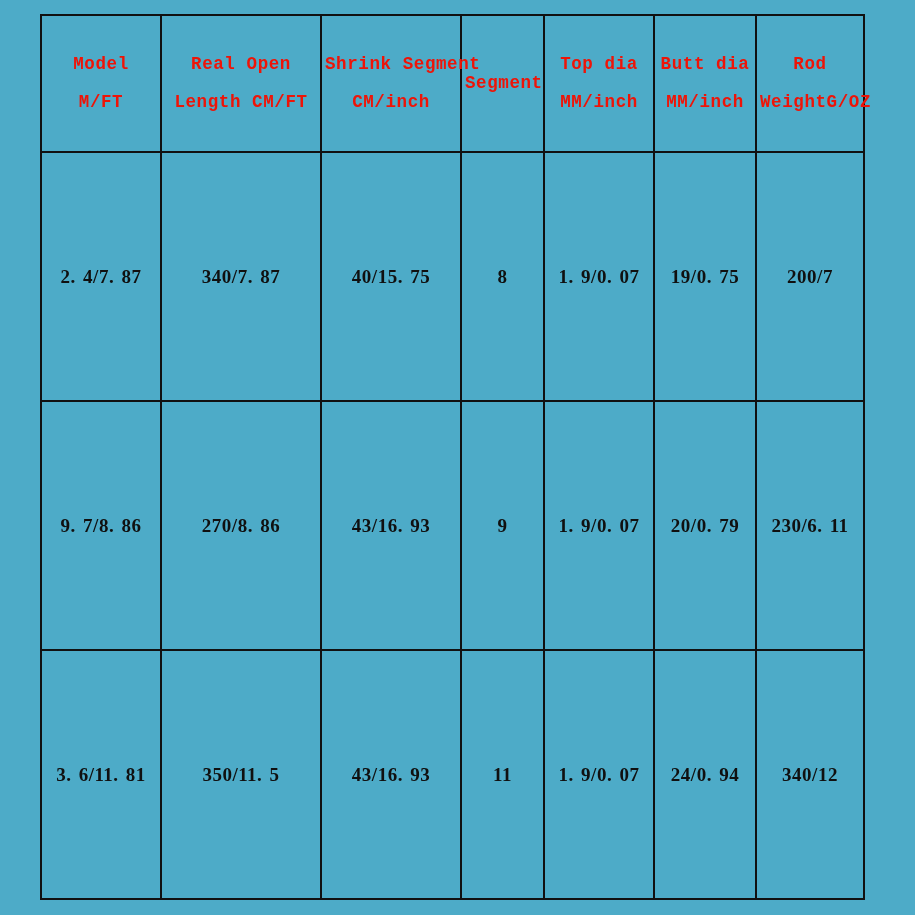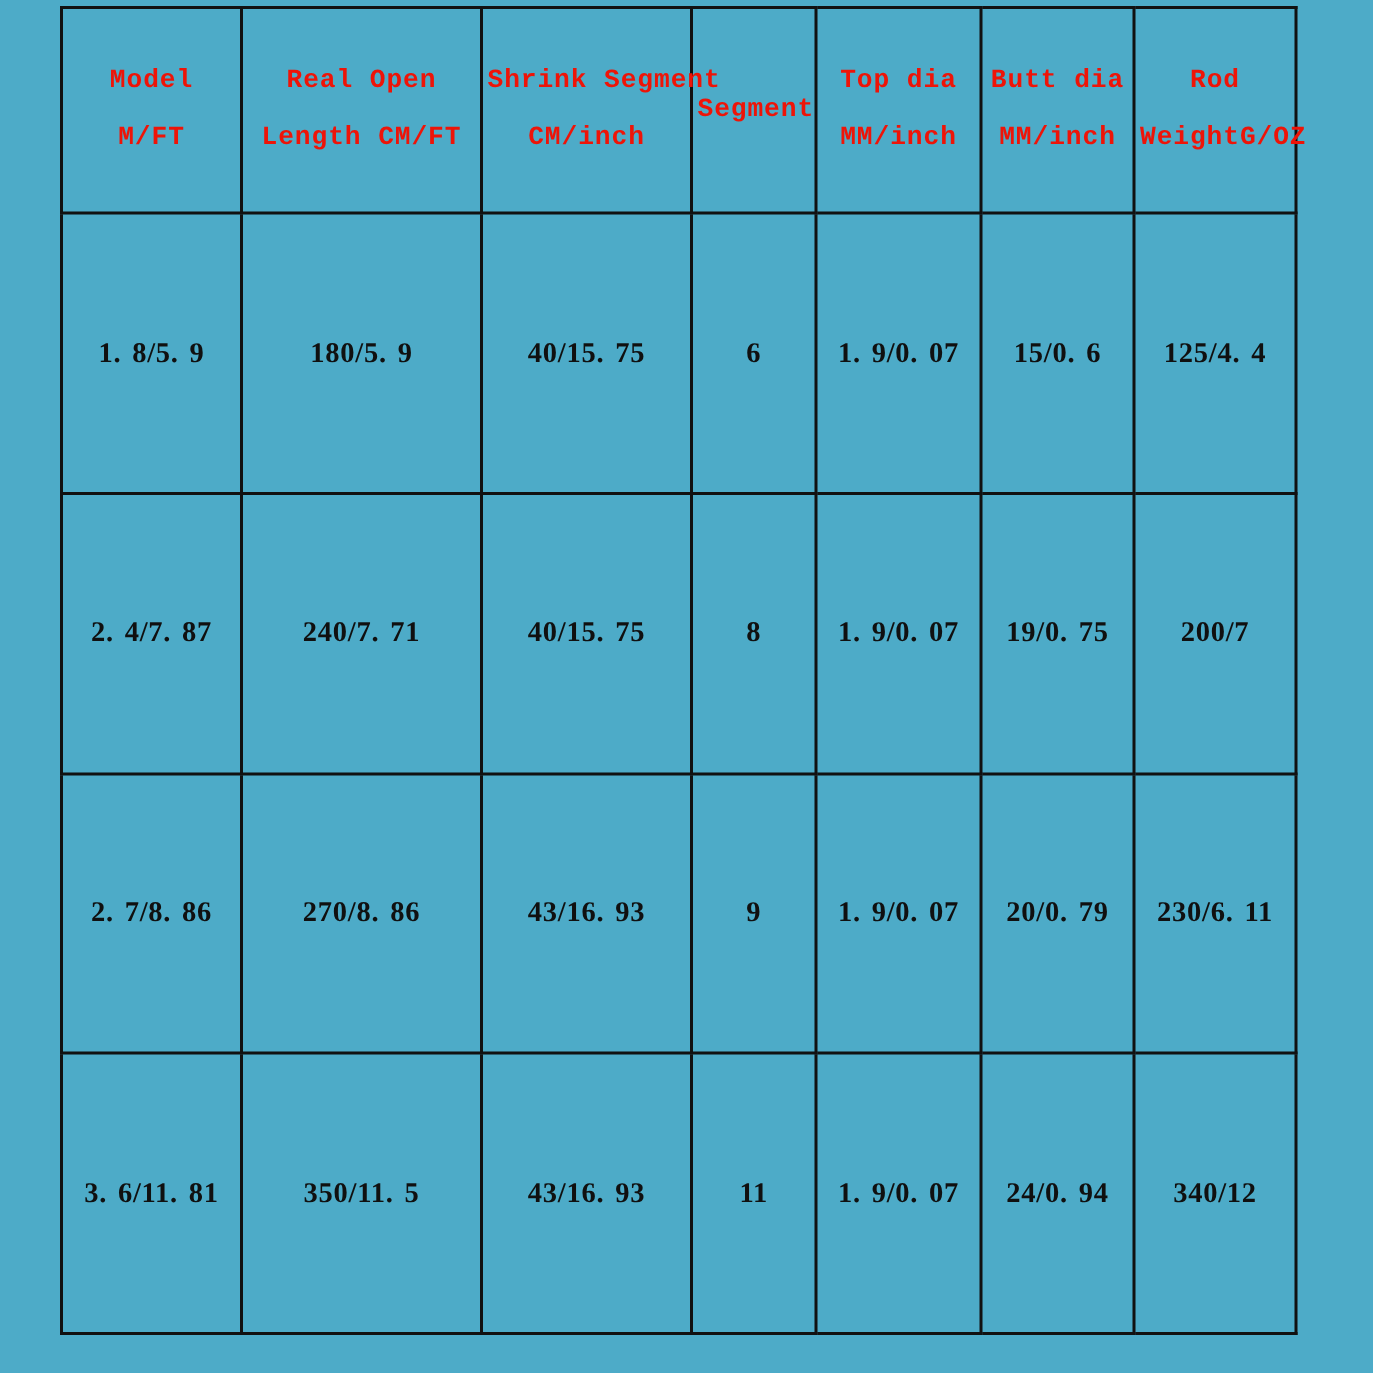--- a/index.html
+++ b/index.html
@@ -11,21 +11,21 @@
     width: 915px;
     height: 915px;
     background: #4dabc8;
     font-family: "Liberation Serif", "DejaVu Serif", serif;
     overflow: hidden;
   }
 
   #spec-table-wrap {
     position: absolute;
     left: 40px;
-    top: 4px;
+    top: 14px;
     width: 860px;
     height: 886px;
   }
 
   table.spec-table {
     width: 823px;
     height: 886px;
     border-collapse: collapse;
     table-layout: fixed;
     background: #4dabc8;
@@ -121,39 +121,30 @@
             <span class="hl">MM/inch</span>
           </th>
           <th>
             <span class="hl">Rod</span>
             <span class="hl">WeightG/OZ</span>
           </th>
         </tr>
     </thead>
     <tbody>
         <tr>
-          <td><span class="cell-text">1. 8/5. 9</span></td>
-          <td><span class="cell-text">180/5. 9</span></td>
-          <td><span class="cell-text">40/15. 75</span></td>
-          <td><span class="cell-text">6</span></td>
-          <td><span class="cell-text">1. 9/0. 07</span></td>
-          <td><span class="cell-text">15/0. 6</span></td>
-          <td><span class="cell-text">125/4. 4</span></td>
-        </tr>
-        <tr>
           <td><span class="cell-text">2. 4/7. 87</span></td>
-          <td><span class="cell-text">240/7. 71</span></td>
+          <td><span class="cell-text">340/7. 87</span></td>
           <td><span class="cell-text">40/15. 75</span></td>
           <td><span class="cell-text">8</span></td>
           <td><span class="cell-text">1. 9/0. 07</span></td>
           <td><span class="cell-text">19/0. 75</span></td>
           <td><span class="cell-text">200/7</span></td>
         </tr>
         <tr>
-          <td><span class="cell-text">2. 7/8. 86</span></td>
+          <td><span class="cell-text">9. 7/8. 86</span></td>
           <td><span class="cell-text">270/8. 86</span></td>
           <td><span class="cell-text">43/16. 93</span></td>
           <td><span class="cell-text">9</span></td>
           <td><span class="cell-text">1. 9/0. 07</span></td>
           <td><span class="cell-text">20/0. 79</span></td>
           <td><span class="cell-text">230/6. 11</span></td>
         </tr>
         <tr>
           <td><span class="cell-text">3. 6/11. 81</span></td>
           <td><span class="cell-text">350/11. 5</span></td>

